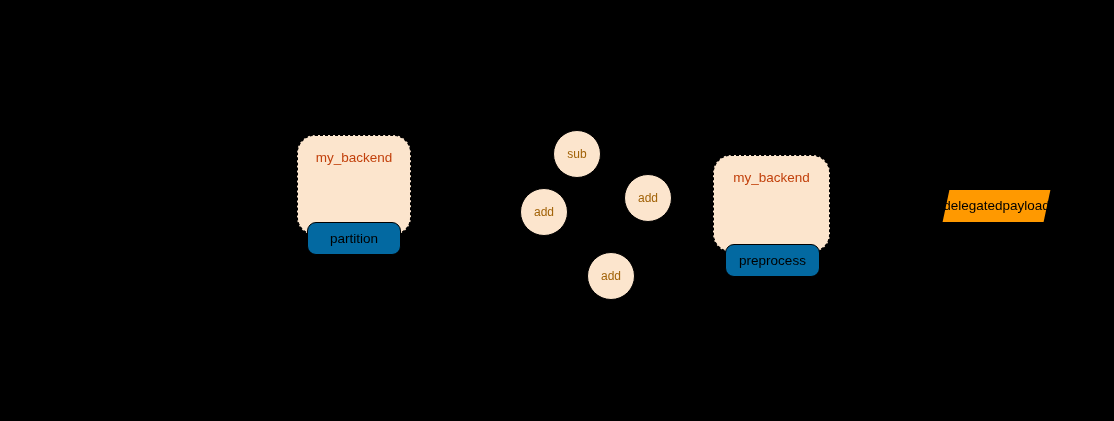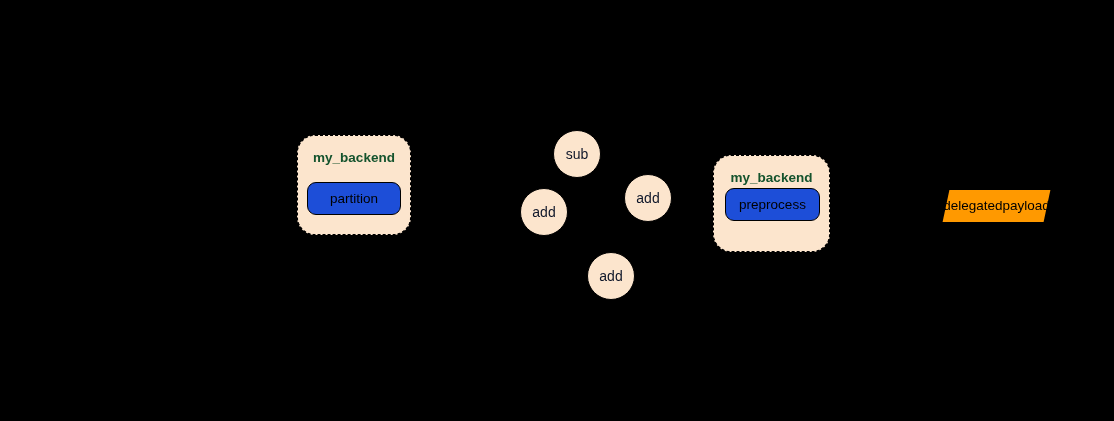--- a/index.html
+++ b/index.html
@@ -25,50 +25,50 @@
     box-sizing: border-box;
   }
   .group-label {
     position: absolute;
     top: 14px;
     left: 0;
     width: 100%;
     text-align: center;
     font-size: 13.5px;
     line-height: 16px;
-    color: #14532d;
-    font-weight: bold;
+    color: #c2410c;
   }
   
   .inner-node {
     position: absolute;
-    background: #1d4ed8;
+    background: #0369a1;
     border: 1.5px solid #000000;
     border-radius: 9px;
     box-sizing: border-box;
     display: flex;
     align-items: center;
     justify-content: center;
     font-size: 13.5px;
     color: #000000;
+    margin-top: 40px;
   }
   
   .circle-node {
     position: absolute;
     width: 48px;
     height: 48px;
     border-radius: 50%;
     background: #fce5cd;
     border: 1px solid #000000;
     box-sizing: border-box;
     display: flex;
     align-items: center;
     justify-content: center;
-    font-size: 14px;
-    color: #0f172a;
+    font-size: 12px;
+    color: #a16207;
   }
   .circle-node.white {
     background: #ffffff;
   }
   
   .payload-shape {
     position: absolute;
     left: 946px;
     top: 190px;
     width: 101px;
@@ -106,21 +106,21 @@
   <div class="circle-node" style="left:553px; top:130px;">sub</div>
 
   <div class="circle-node" style="left:520px; top:188px;">add</div>
 
   <div class="circle-node" style="left:624px; top:174px;">add</div>
 
   <div class="circle-node" style="left:587px; top:252px;">add</div>
 
   <div class="group-box" style="left:713px; top:155px; width:117px; height:97px;">
     <div class="group-label">my_backend</div>
-    <div class="inner-node" style="left:11px; top:32px; width:95px; height:33px;">preprocess</div>
+    <div class="inner-node" style="left:11px; top:48px; width:95px; height:33px;">preprocess</div>
   </div>
 
 
   <div class="payload-shape"></div>
   <div class="payload-label">
     <span>delegated</span>
     <span>payload</span>
   </div>
 
 </div>

